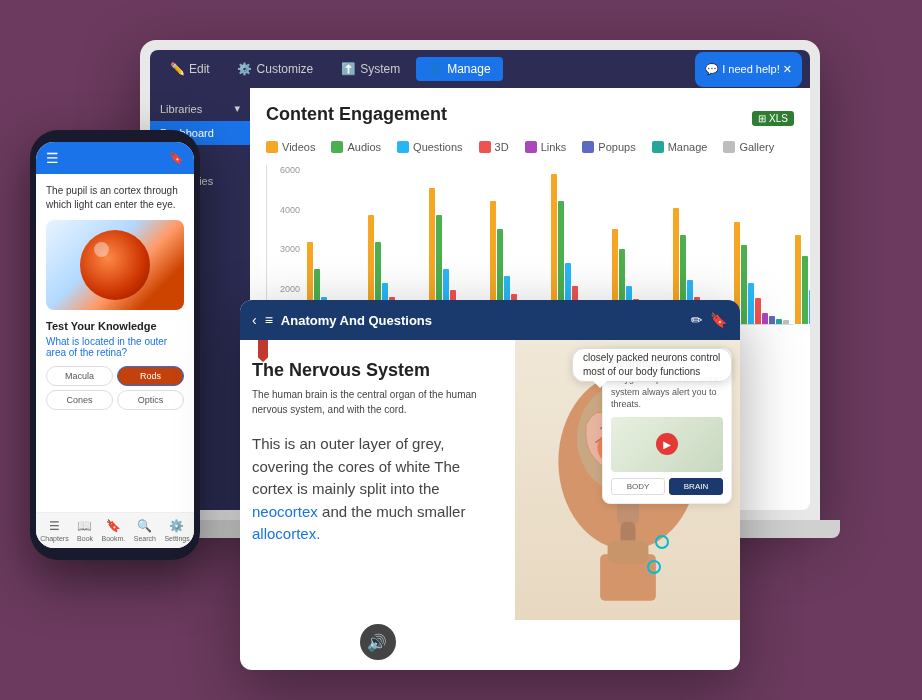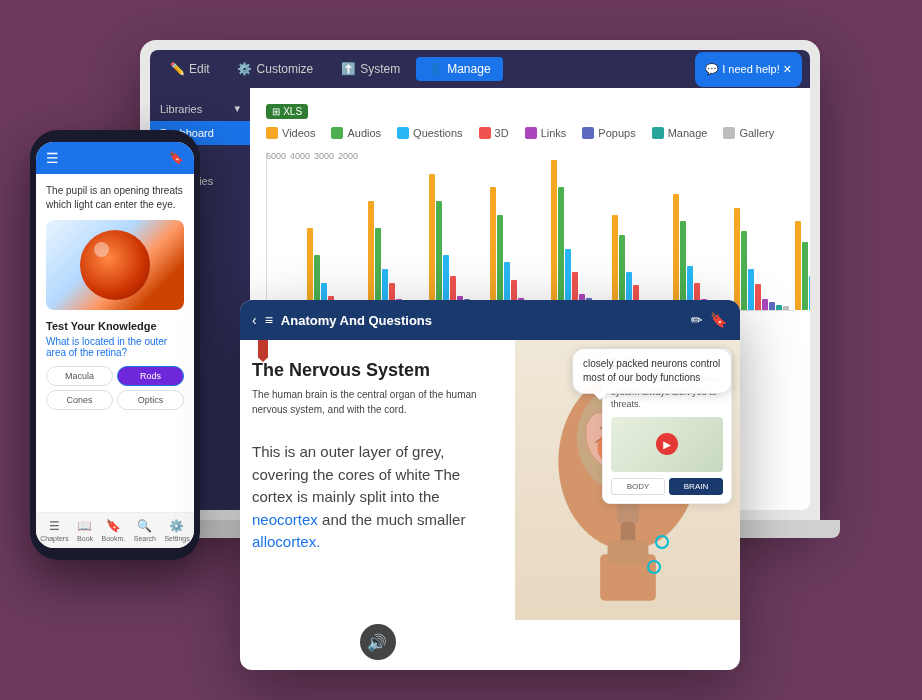--- a/index.html
+++ b/index.html
@@ -173,22 +173,22 @@
       width: 6px;
       border-radius: 1px 1px 0 0;
     }
     .y-axis {
       position: absolute;
       left: 0;
       top: 0;
       height: 160px;
       width: 38px;
       display: flex;
-      flex-direction: row;
-      justify-content: flex-start;
+      flex-direction: column;
+      justify-content: space-between;
       padding-bottom: 2px;
     }
     .y-label {
       font-size: 9px;
       color: #999;
       text-align: right;
       padding-right: 4px;
     }
 
     
@@ -287,21 +287,21 @@
     }
     .phone-option {
       padding: 4px 6px;
       border-radius: 12px;
       font-size: 9px;
       text-align: center;
       border: 1px solid #ddd;
       color: #555;
     }
     .phone-option.selected {
-      background: #6d28d9;
+      background: #c2410c;
       color: #fff;
       border-color: #1a73e8;
     }
     .phone-bottombar {
       background: #f5f5f5;
       padding: 6px 0;
       display: flex;
       justify-content: space-around;
       border-top: 1px solid #eee;
     }
@@ -378,21 +378,21 @@
     .section-title {
       font-size: 18px;
       font-weight: 700;
       color: #222;
       margin-bottom: 6px;
     }
     .section-text {
       font-size: 10px;
       color: #444;
       line-height: 1.5;
-      margin-bottom: 24px;
+      margin-bottom: 16px;
     }
     .highlighted-text {
       color: #e6a817;
       font-size: 10px;
       text-decoration: underline;
     }
     .note-icon {
       display: inline-block;
       width: 14px;
       height: 14px;
@@ -463,21 +463,21 @@
     }
 
     
     .tooltip-bubble {
       position: absolute;
       top: 8px;
       right: 8px;
       background: rgba(255,255,255,0.95);
       border: 1px solid #ddd;
       border-radius: 12px;
-      padding: 8px 10px;
+      padding: 2px 10px;
       font-size: 10px;
       color: #333;
       max-width: 160px;
       line-height: 1.4;
       box-shadow: 0 2px 8px rgba(0,0,0,0.15);
       z-index: 5;
     }
     .tooltip-bubble::before {
       content: '';
       position: absolute;
@@ -618,20 +618,21 @@
         <div class="sidebar-item">
           <span>Books</span>
         </div>
         <div class="sidebar-item">
           <span>Categories</span>
         </div>
       </div>
 
       <div class="laptop-main">
         <div style="display:flex; align-items:center; justify-content:space-between; margin-bottom:8px;">
+          <span class="chart-title">Content Engagement</span>
           <span class="xls-badge">⊞ XLS</span>
         </div>
         <div class="chart-legend">
           <div class="legend-item">
             <div class="legend-dot" style="background:#f5a623;"></div>
             <span>Videos</span>
           </div>
           <div class="legend-item">
             <div class="legend-dot" style="background:#4caf50;"></div>
             <span>Audios</span>
@@ -765,21 +766,21 @@
   <div class="laptop-base"></div>
 </div>
 
 <div class="phone">
   <div class="phone-screen">
     <div class="phone-topbar">
       <span class="phone-topbar-icon">☰</span>
       <span class="phone-bookmark">🔖</span>
     </div>
     <div class="phone-content">
-      <p class="phone-text">The pupil is an opening threats which light can enter the eye.</p>
+      <p class="phone-text">The pupil is an cortex through which light can enter the eye.</p>
       <div class="phone-eye-img">
         <div class="eye-visual">
           <div class="eye-highlight"></div>
         </div>
       </div>
       <p class="phone-quiz-title">Test Your Knowledge</p>
       <p class="phone-quiz-question">What is located in the outer area of the retina?</p>
       <div class="phone-options">
         <div class="phone-option">Macula</div>
         <div class="phone-option selected">Rods</div>

